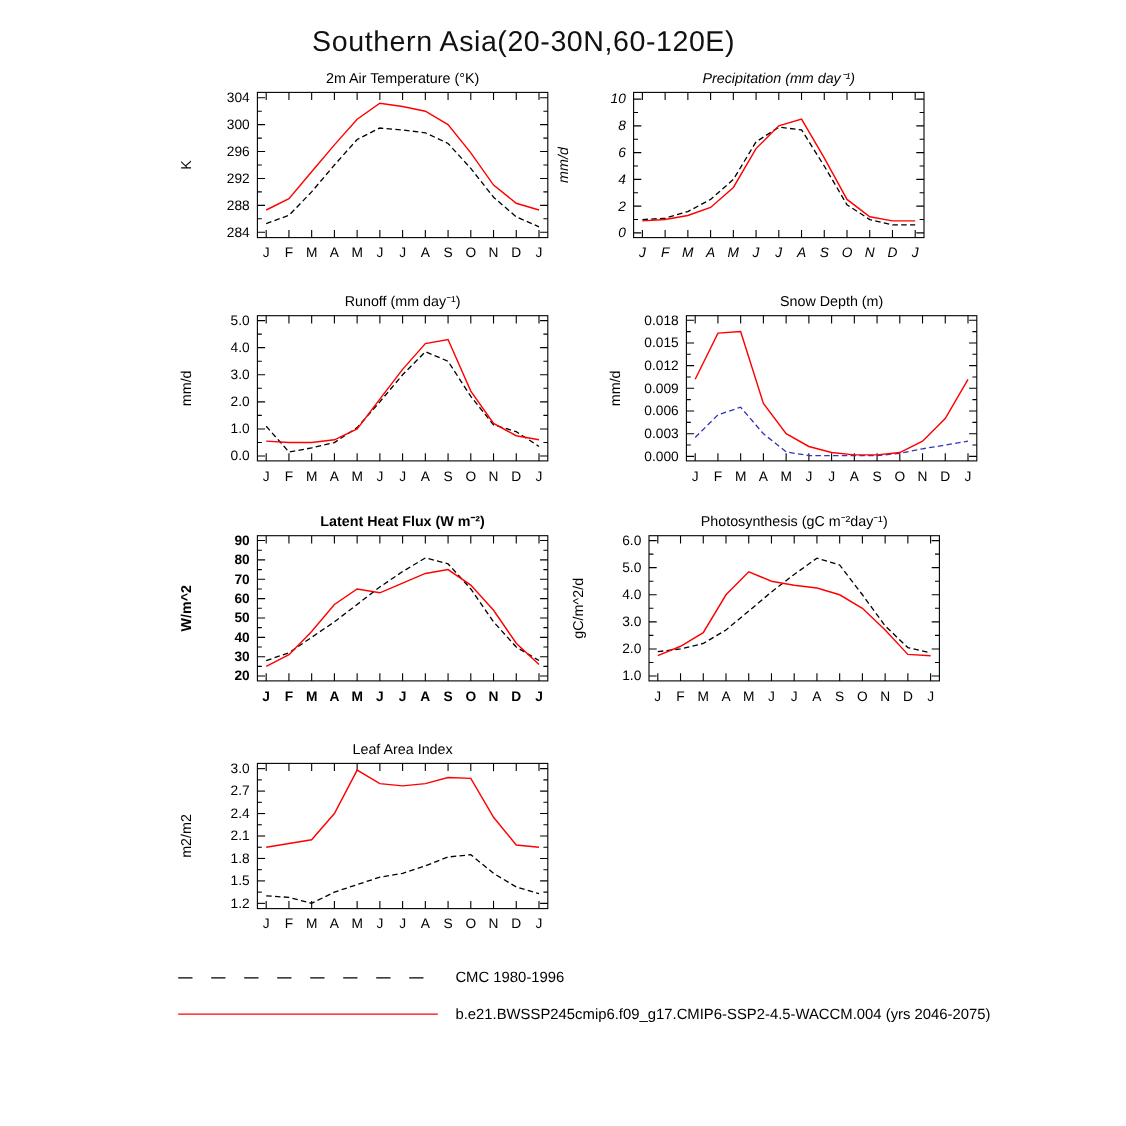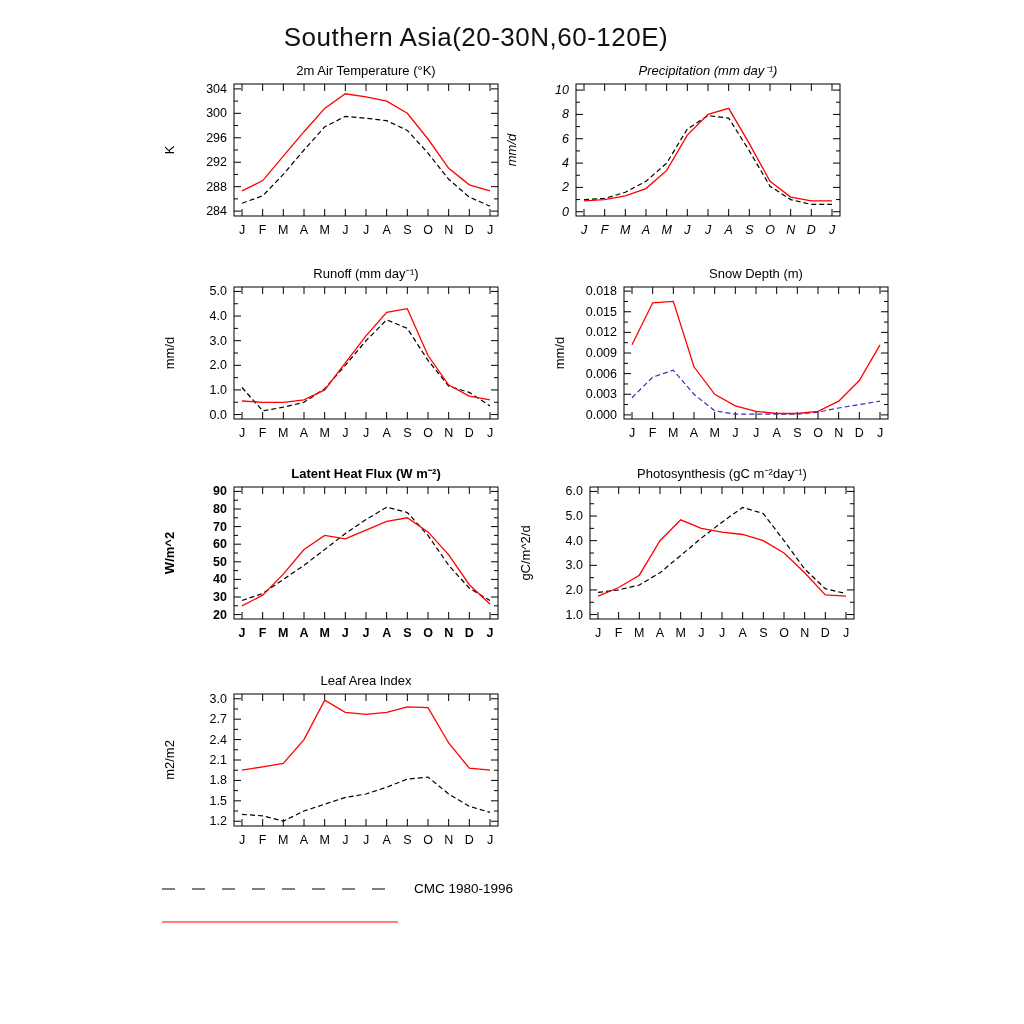--- a/index.html
+++ b/index.html
@@ -565,14 +565,15 @@
     <div class="legend-row">
       <svg width="240" height="12">
         <line x1="2" y1="6" x2="238" y2="6" stroke="#000000" stroke-width="1.1" stroke-dasharray="13 17"></line>
       </svg>
       <span class="legend-label">CMC 1980-1996</span>
     </div>
     <div class="legend-row">
       <svg width="240" height="12">
         <line x1="2" y1="6" x2="238" y2="6" stroke="#ff0000" stroke-width="1.1"></line>
       </svg>
+      <span class="legend-label">b.e21.BWSSP245cmip6.f09_g17.CMIP6-SSP2-4.5-WACCM.004 (yrs 2046-2075)</span>
     </div>
   </div>
 
 </body></html>

